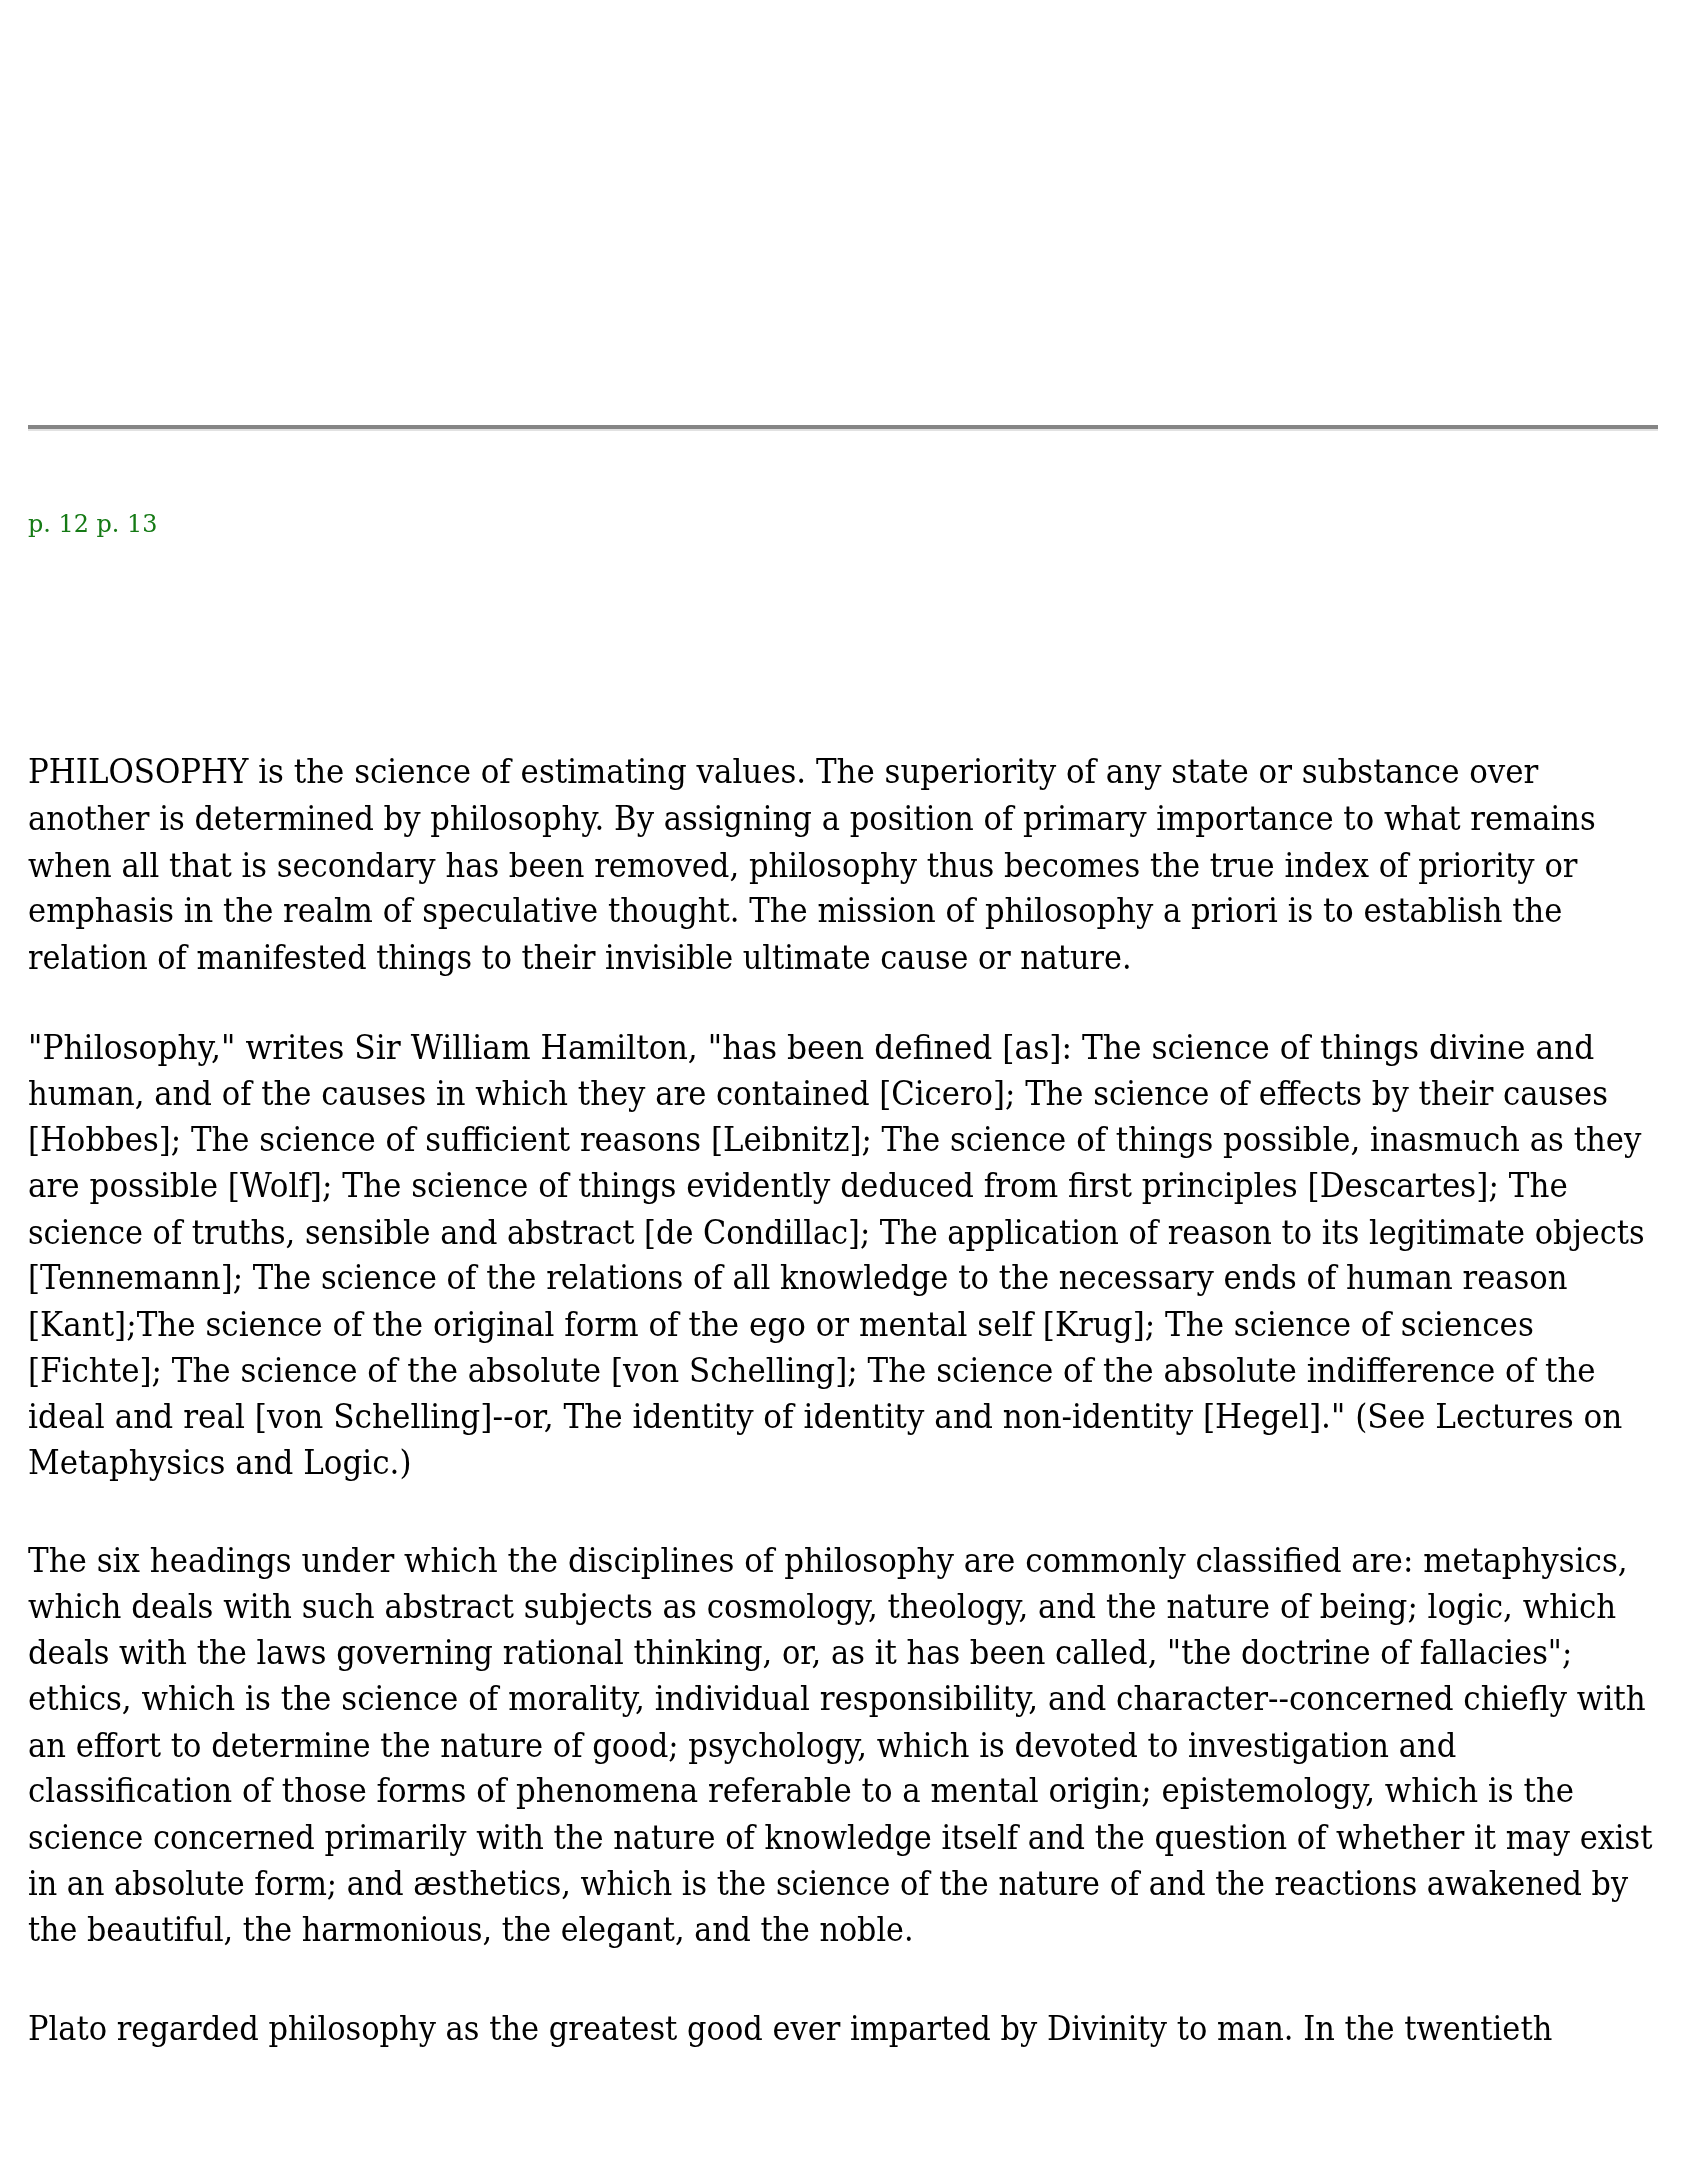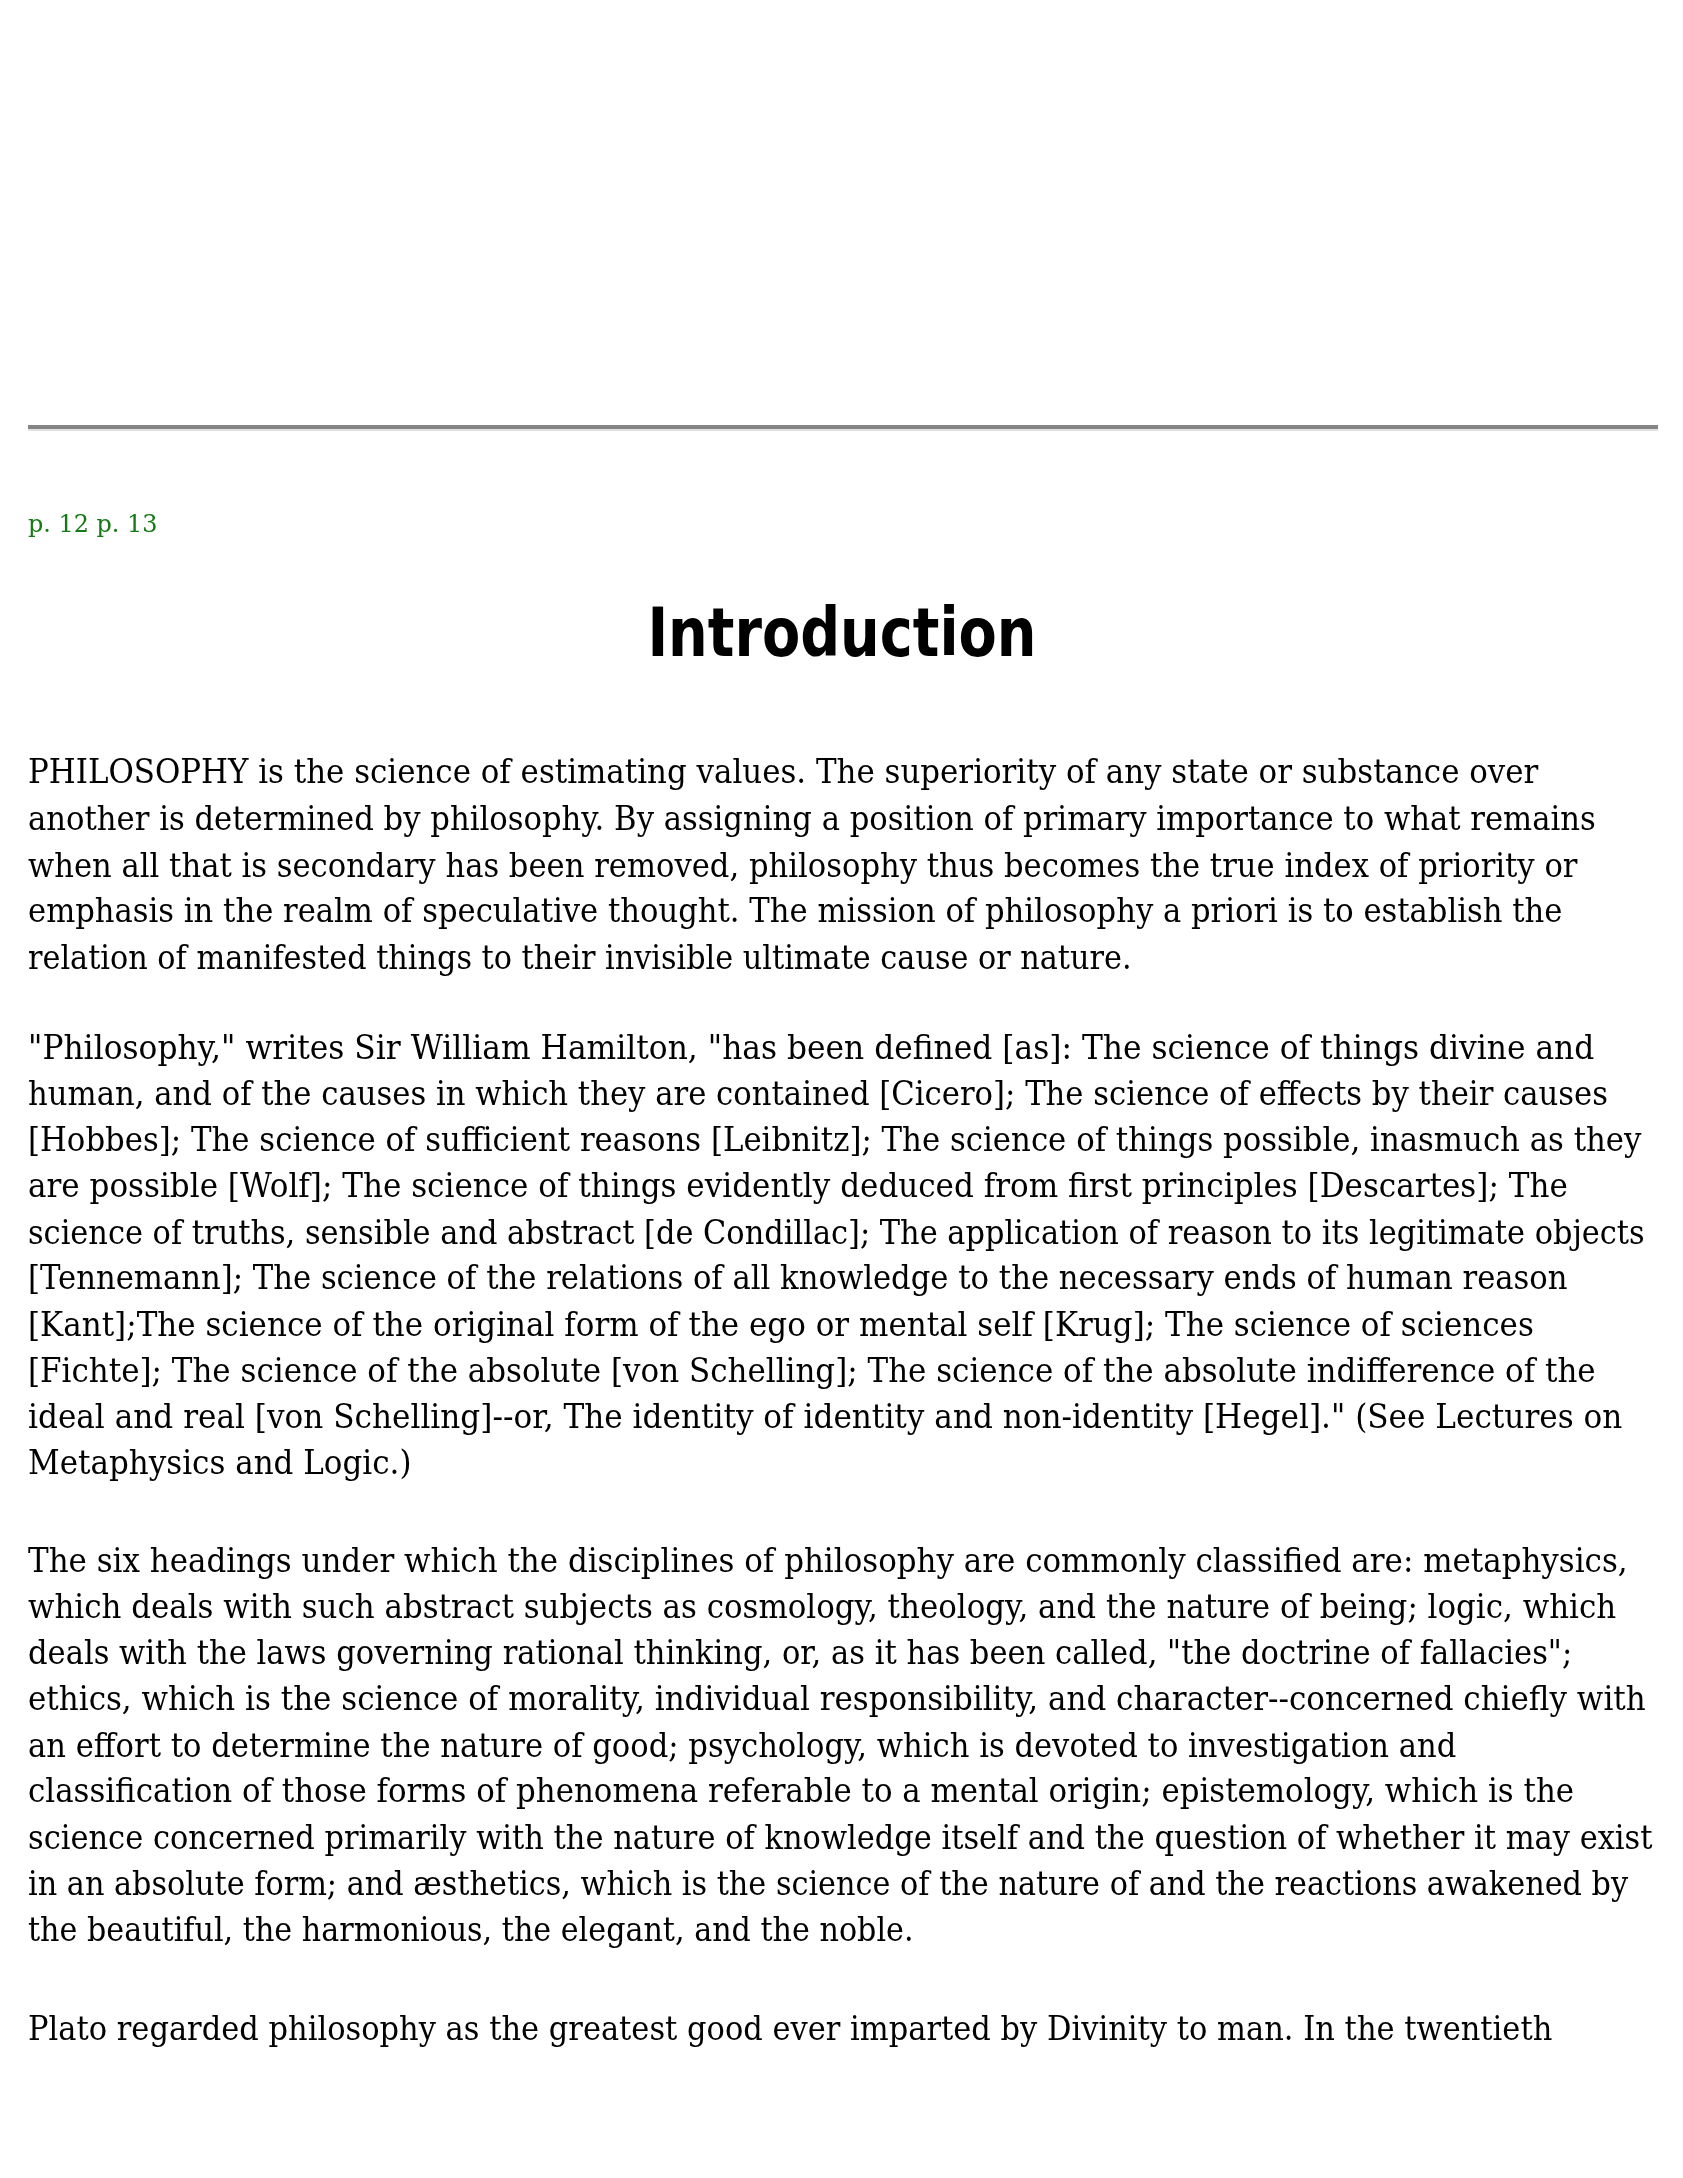--- a/index.html
+++ b/index.html
@@ -31,23 +31,20 @@
 <body>
 
 <div class="page">
   <div class="rule"></div>
 
   <div class="page-markers" id="markers" style="transform: scaleX(0.9556);">
     <a>p. 12</a>
     <a>p. 13</a>
   </div>
 
-  <h1 class="heading">
-    <span id="heading-text" style="transform: scaleX(0.8316);">Introduction</span>
-  </h1>
 
   <div>
     <div class="line" style="top: 749px; transform: scaleX(0.9361);">PHILOSOPHY  is the science of estimating values. The superiority of any state or substance over</div>
     <div class="line" style="top: 796px; transform: scaleX(0.9295);">another is determined by philosophy. By assigning a position of primary importance to what remains</div>
     <div class="line" style="top: 843px; transform: scaleX(0.9281);">when all that is secondary has been removed, philosophy thus becomes the true index of priority or</div>
     <div class="line" style="top: 888px; transform: scaleX(0.9286);">emphasis in the realm of speculative thought. The mission of philosophy a priori is to establish the</div>
     <div class="line" style="top: 935px; transform: scaleX(0.9177);">relation of manifested things to their invisible ultimate cause or nature.</div>
   </div>
 
   <div>

